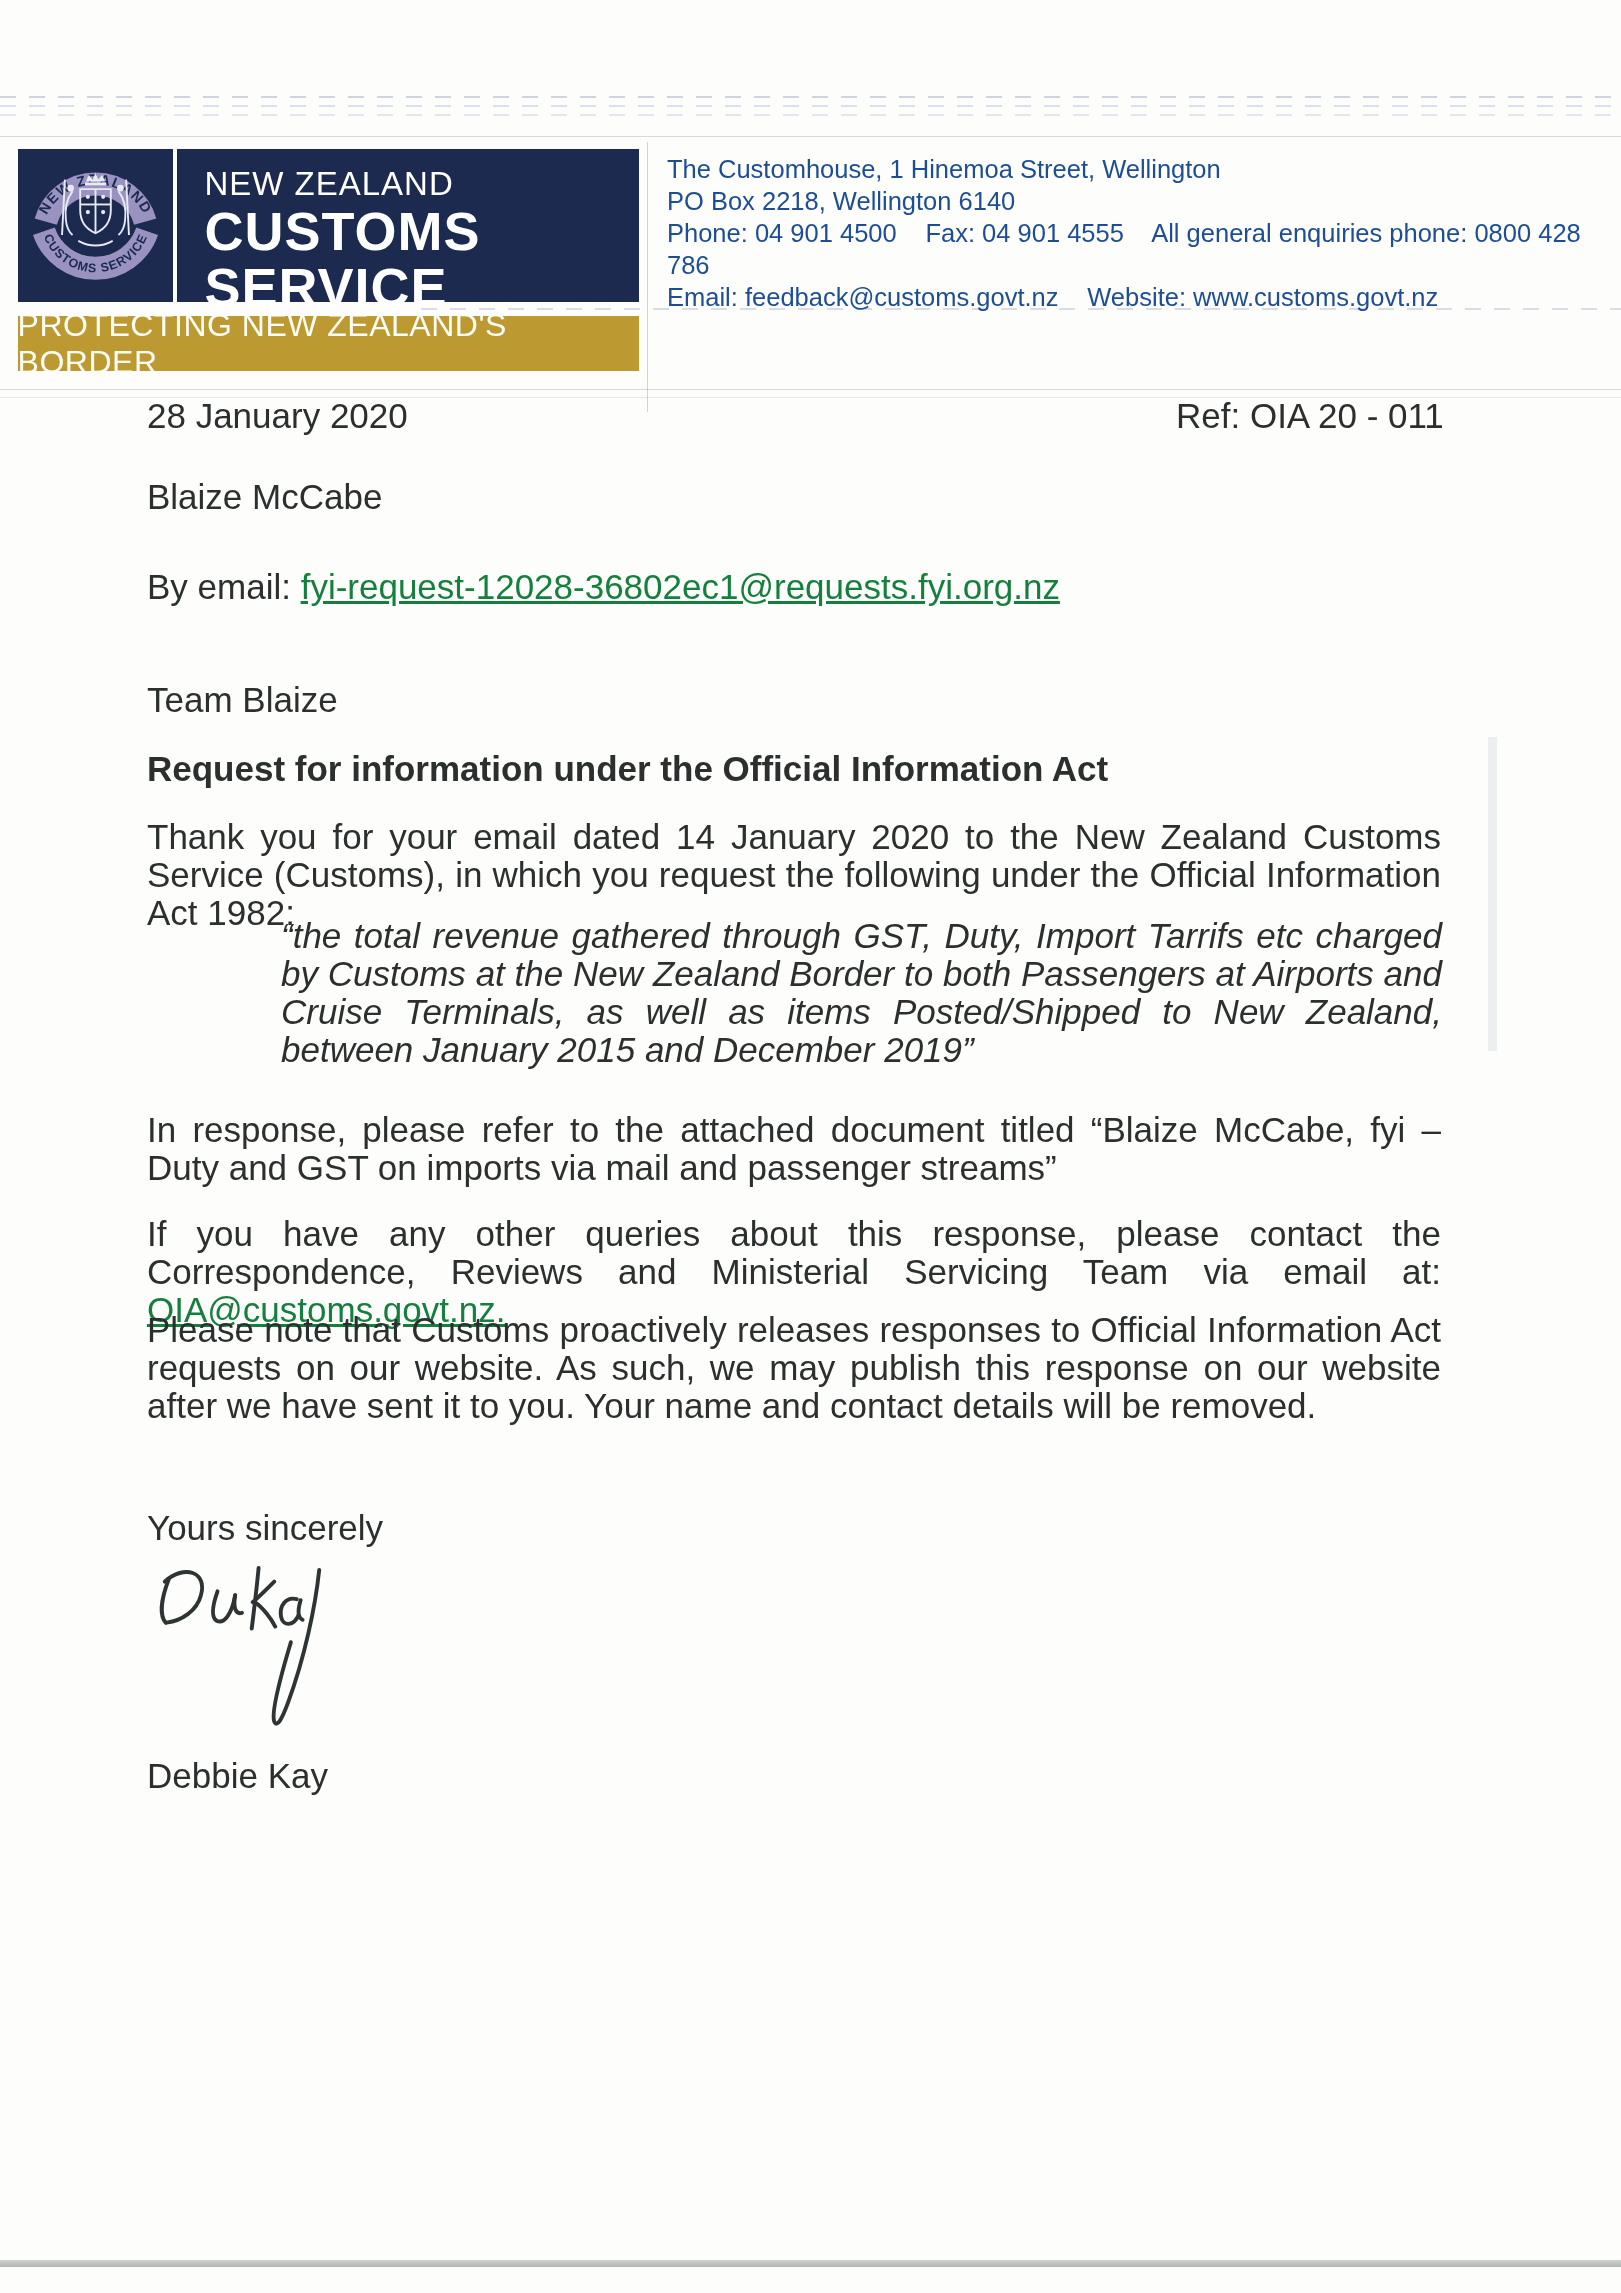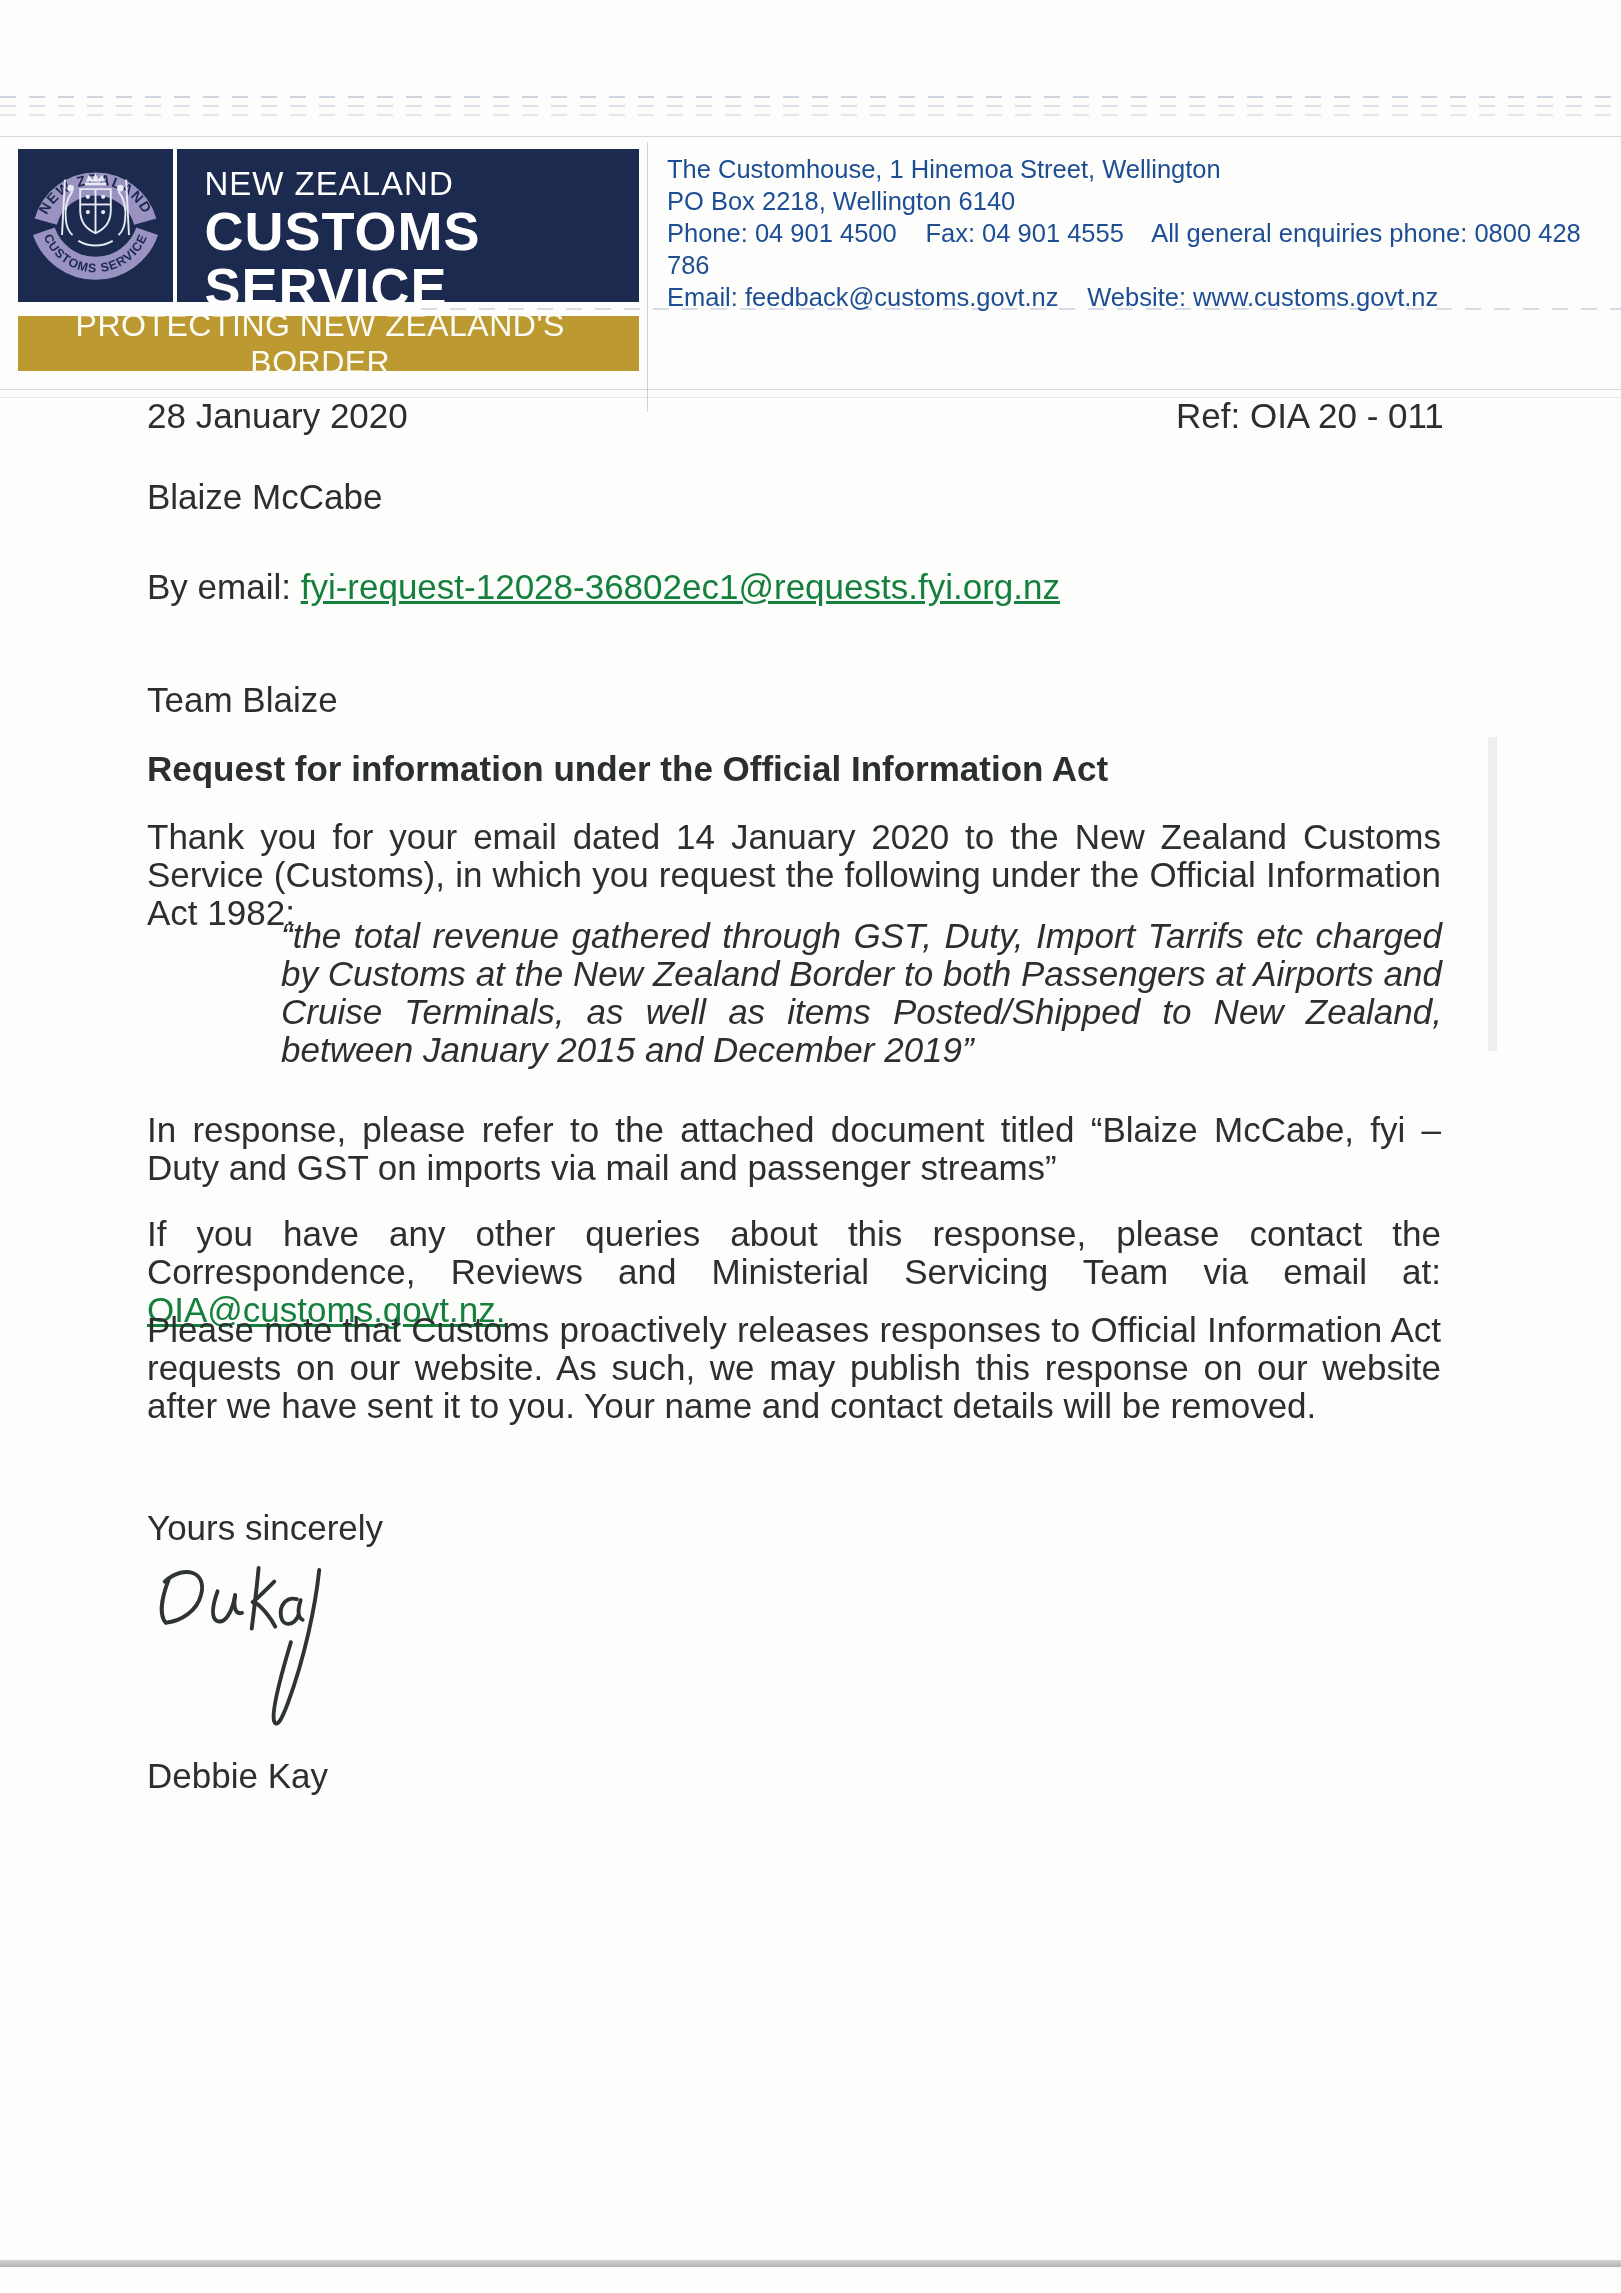--- a/index.html
+++ b/index.html
@@ -18,21 +18,21 @@
     background:linear-gradient(180deg,#c3c8c6,#9da3a1);opacity:.8;pointer-events:none;}
   
   .crest-box{position:absolute;left:17.6px;top:149px;width:155px;height:153px;background:#1b2a4e;}
   .wordmark-box{position:absolute;left:177px;top:149px;width:462px;height:153px;background:#1b2a4e;
     color:#fff;padding:15.7px 0 0 27.4px;box-sizing:border-box;}
   .wm-line1{font-size:33px;letter-spacing:1px;}
   .wm-line2{font-size:54px;font-weight:bold;letter-spacing:1px;line-height:1.05;}
   .wm-line3{font-size:25.5px;letter-spacing:2px;color:#ccd2e0;margin-top:3.9px;}
   .gold-banner{position:absolute;left:17.6px;top:316px;width:621px;height:55px;background:#bd9a31;
     color:#fdfdf8;font-size:32px;letter-spacing:0.5px;display:flex;align-items:center;
-    justify-content:flex-end;padding-right:15.7px;box-sizing:border-box;text-align:center;}
+    justify-content:flex-end;padding-right:15.7px;box-sizing:border-box;}
   .contact{position:absolute;left:667px;top:153px;color:#1d4e94;font-size:25.5px;line-height:32px;}
   .contact .city{font-weight:bold;font-size:27.4px;margin-bottom:3.9px;}
   .contact .gap{display:inline-block;width:21.6px;}
   
   .abs{position:absolute;}
   .body-text{font-size:35px;line-height:38px;}
   .just{text-align:justify;}
   .bold{font-weight:bold;}
   .quote{font-style:italic;}
   a.doclink{color:#15803d;text-decoration:underline;cursor:pointer;}

